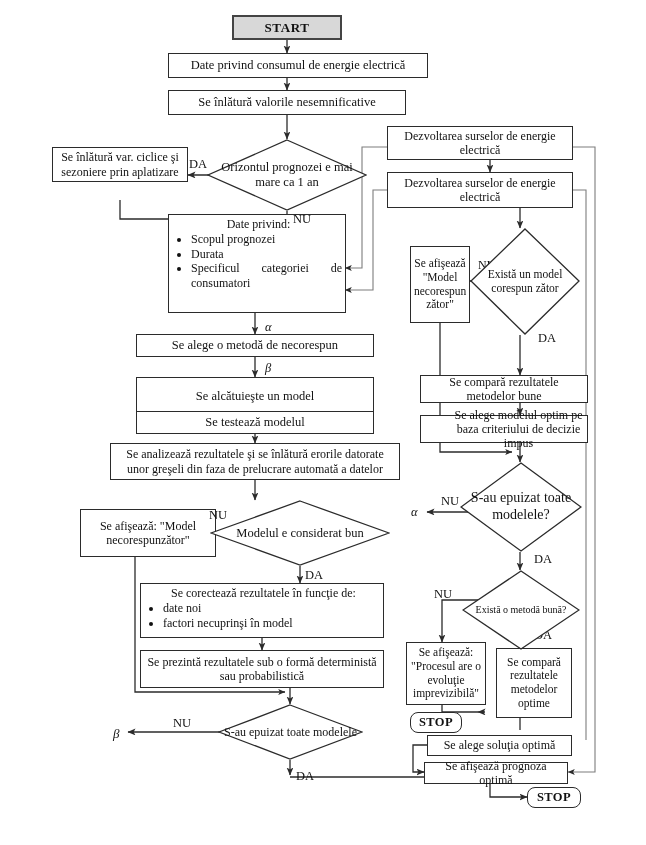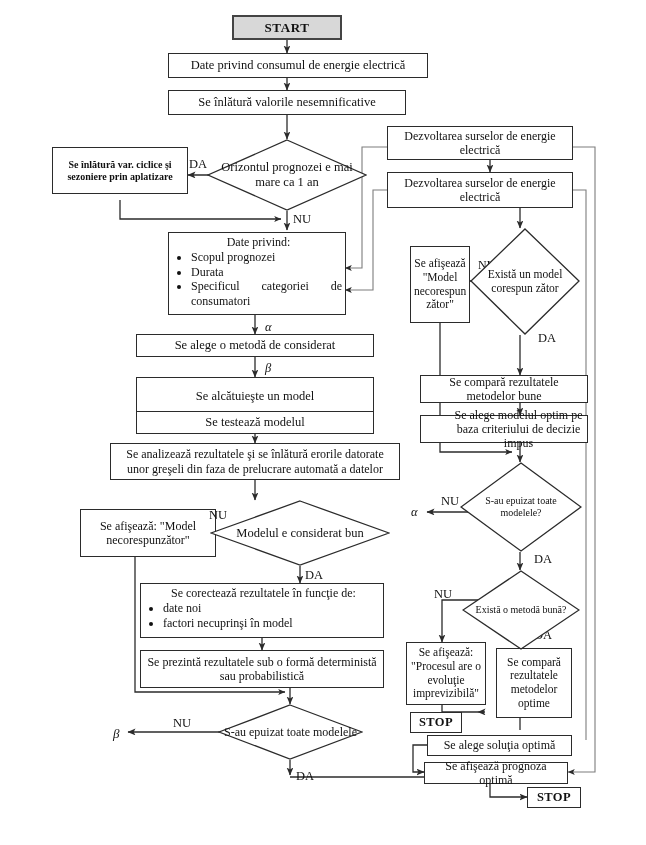--- a/index.html
+++ b/index.html
@@ -5,21 +5,21 @@
   html,body{margin:0;padding:0;background:#fff;}
   body{width:646px;height:845px;position:relative;
        font-family:"Liberation Serif","DejaVu Serif",serif;
        color:#111;overflow:hidden;}
   #canvas{position:absolute;left:0;top:0;width:646px;height:845px;}
   .node{position:absolute;box-sizing:border-box;border:1.3px solid #2b2b2b;
         background:#fff;display:flex;align-items:center;justify-content:center;
         text-align:center;line-height:1.18;padding:2px 3px;}
   .node .txt{display:block;width:100%;}
   .start{background:#d8d8d8;border:2px solid #444;font-weight:bold;letter-spacing:.6px;}
-  .stop{font-weight:bold;letter-spacing:.4px;}
+  .stop{font-weight:bold;letter-spacing:.4px;border-radius:8px;}
   .diamond{position:absolute;display:flex;align-items:center;justify-content:center;
            text-align:center;line-height:1.2;box-sizing:border-box;}
   .diamond .dtxt{position:relative;z-index:2;padding:0 6px;}
   .diamond svg{position:absolute;left:0;top:0;z-index:1;}
   .lbl{position:absolute;font-family:"Liberation Serif","DejaVu Serif",serif;
        white-space:nowrap;}
   .bullets{text-align:left;padding-left:6px;}
   .bullets .hd{text-align:center;display:block;margin-bottom:1px;}
   .bullets ul{margin:0;padding:0 0 0 16px;list-style:disc;}
   .bullets li{margin:0;padding:0;line-height:1.22;}
@@ -134,35 +134,35 @@
   <span class="txt">Se înlătură valorile nesemnificative</span>
 </div>
 
 <div class="diamond" style="left:207px;top:139px;width:160px;height:72px;font-size:12.5px;">
   <svg width="160" height="72" viewBox="0 0 160 72">
     <polygon points="80,1 159,36 80,71 1,36" fill="#fff" stroke="#2b2b2b" stroke-width="1.3"></polygon>
   </svg>
   <span class="dtxt">Orizontul prognozei e mai mare ca 1 an</span>
 </div>
 
-<div class="node" style="left:52px;top:147px;width:136px;height:47px;font-size:10px;font-weight:bold;">
+<div class="node" style="left:52px;top:147px;width:136px;height:35px;font-size:12px;">
   <span class="txt">Se înlătură var. ciclice şi sezoniere prin aplatizare</span>
 </div>
 
-<div class="node bullets" style="left:168px;top:232px;width:178px;height:83px;font-size:12px;display:block;">
+<div class="node bullets" style="left:168px;top:214px;width:178px;height:99px;font-size:12px;display:block;">
   <span class="hd">Date privind:</span>
   <ul>
     <li>Scopul prognozei</li>
     <li>Durata</li>
     <li class="just">Specificul categoriei de consumatori</li>
   </ul>
 </div>
 
 <div class="node" style="left:136px;top:334px;width:238px;height:23px;font-size:12.5px;">
-  <span class="txt">Se alege o metodă de considerat</span>
+  <span class="txt">Se alege o metodă de necorespun</span>
 </div>
 
 <div class="node" style="left:136px;top:377px;width:238px;height:38px;font-size:12.5px;">
   <span class="txt">Se alcătuieşte un model</span>
 </div>
 
 <div class="node" style="left:136px;top:411px;width:238px;height:23px;font-size:12.5px;">
   <span class="txt">Se testează modelul</span>
 </div>
 
@@ -220,21 +220,21 @@
 </div>
 
 <div class="node" style="left:420px;top:375px;width:168px;height:28px;font-size:12px;">
   <span class="txt">Se compară rezultatele metodelor bune</span>
 </div>
 
 <div class="node" style="left:420px;top:415px;width:168px;height:28px;font-size:12px;padding-left:32px;">
   <span class="txt">Se alege modelul optim pe baza criteriului de decizie impus</span>
 </div>
 
-<div class="diamond" style="left:460px;top:462px;width:122px;height:90px;font-size:10px;">
+<div class="diamond" style="left:460px;top:462px;width:122px;height:90px;font-size:14px;">
   <svg width="122" height="90" viewBox="0 0 122 90">
     <polygon points="61,1 121,45 61,89 1,45" fill="#fff" stroke="#2b2b2b" stroke-width="1.3"></polygon>
   </svg>
   <span class="dtxt">S-au epuizat toate modelele?</span>
 </div>
 
 <div class="diamond" style="left:462px;top:570px;width:118px;height:80px;font-size:10px;">
   <svg width="118" height="80" viewBox="0 0 118 80">
     <polygon points="59,1 117,40 59,79 1,40" fill="#fff" stroke="#2b2b2b" stroke-width="1.3"></polygon>
   </svg>

